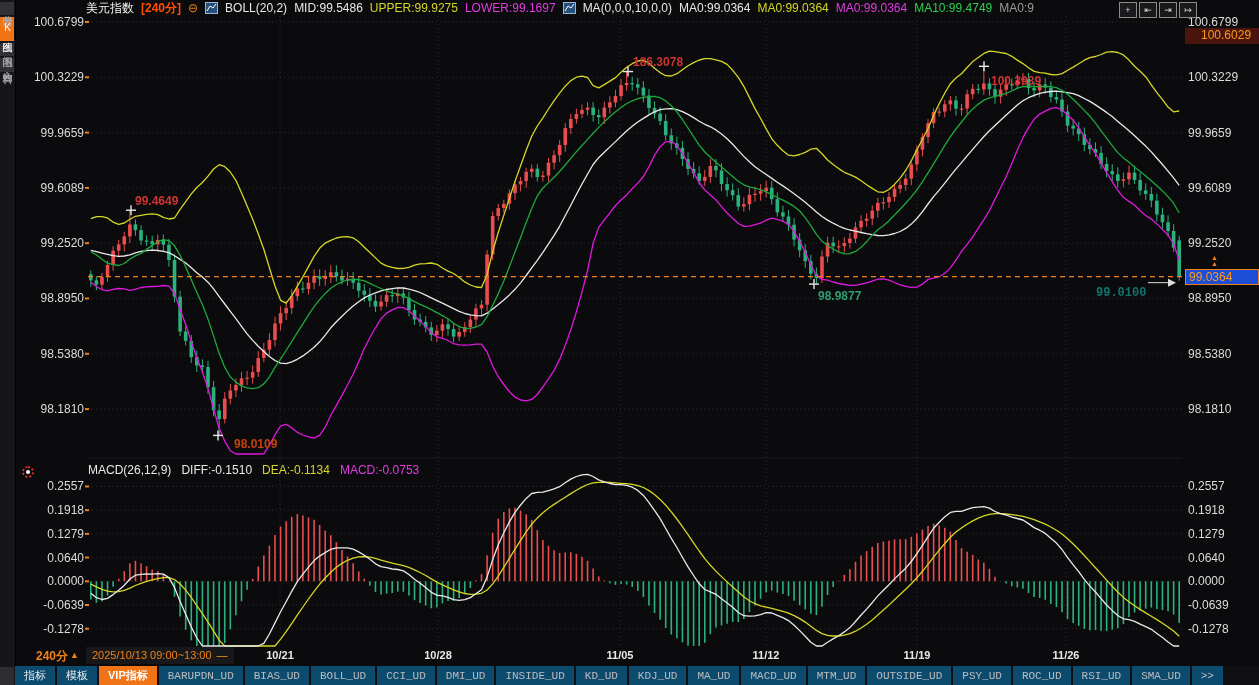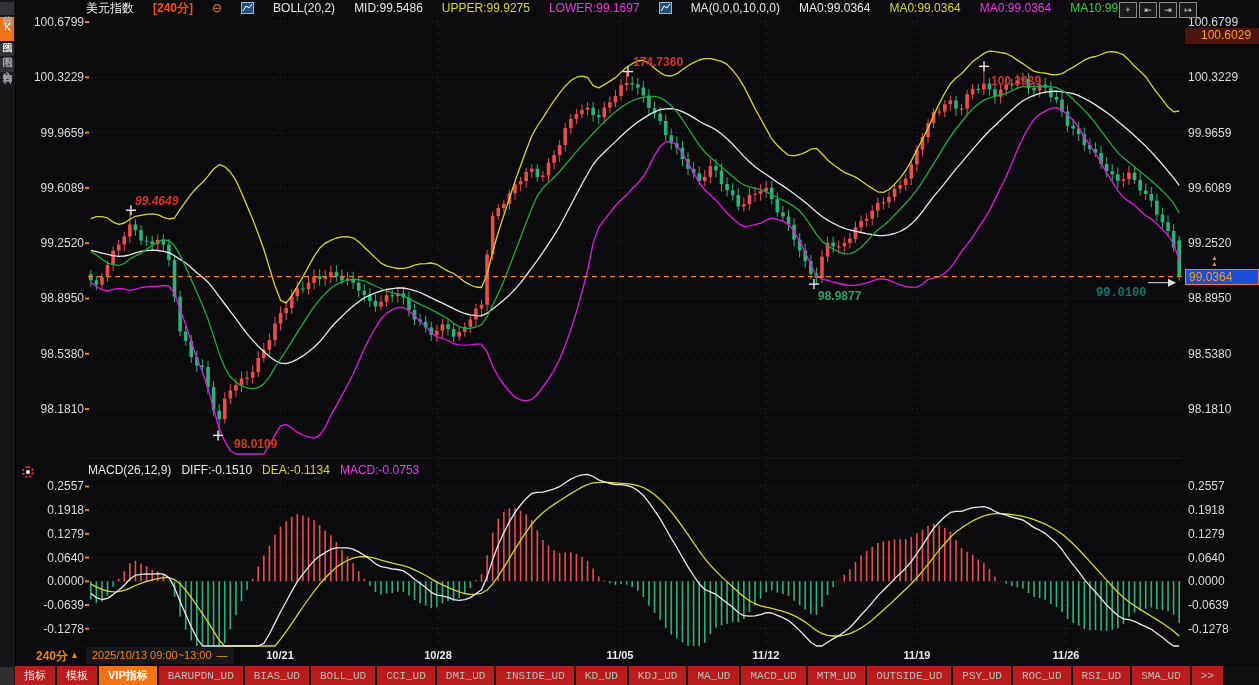--- a/index.html
+++ b/index.html
@@ -5,21 +5,21 @@
   html,body{margin:0;padding:0;background:#000;}
   .app{position:relative;width:1259px;height:685px;background:#0b0b0d;overflow:hidden;
        font-family:"Liberation Sans",sans-serif;-webkit-font-smoothing:antialiased;}
   
   .sidebar{position:absolute;left:0;top:0;width:15px;height:685px;background:#161618;border-right:1px solid #000;z-index:30;}
   .side-tab{writing-mode:vertical-lr;text-orientation:upright;width:14px;margin:2px 0 0 0;padding:5px 0;
             background:#323236;color:#a9a9b2;font-size:10px;letter-spacing:1px;text-align:center;cursor:pointer;}
   .side-tab.active{background:#f07316;color:#fff;}
   .side-corner{position:absolute;left:0;bottom:0;width:14px;height:18px;background:#2e2e31;}
   
-  .hdr{position:absolute;left:86px;top:0;width:1036px;height:16px;display:flex;align-items:center;gap:19px;
+  .hdr{position:absolute;left:86px;top:0;width:1036px;height:16px;display:flex;align-items:center;gap:7px;
        white-space:nowrap;overflow:hidden;font-size:12px;z-index:20;}
   .hdr span{display:inline-block;}
   .c-white{color:#e8e8e8;} .c-yellow{color:#d6d626;} .c-magenta{color:#e03ce0;}
   .c-green{color:#2fd04f;} .c-gray{color:#9a9a9a;} .c-orange{color:#ff4f00;font-weight:bold;}
   .sym{color:#f2f2f2;}
   .collapse{color:#f08018;font-size:12px;line-height:12px;}
   .mini-chart-icon{display:inline-block;width:13px;height:12px;}
   
   .tools{position:absolute;right:62px;top:2px;display:flex;gap:2px;z-index:20;}
   .tool-btn{width:16px;height:14px;border:1px solid #8a8a8a;background:#1a1a1d;color:#ddd;font-size:9px;
@@ -41,21 +41,21 @@
   .macd-icon{position:absolute;left:22px;top:466px;width:8px;height:8px;border:2px dotted #e03030;border-radius:50%;z-index:20;}
   .macd-icon::after{content:"";position:absolute;left:2px;top:2px;width:4px;height:4px;background:#fff;border-radius:50%;}
   
   .trow-period{position:absolute;left:36px;top:648px;color:#f08018;font-size:12px;font-weight:bold;z-index:10;}
   .trow-arrow{position:absolute;left:70px;top:650px;color:#f08018;font-size:9px;z-index:10;}
   .trow-range{position:absolute;left:86px;top:647px;height:17px;background:#18181b;color:#f08018;font-size:11px;
               line-height:17px;padding:0 6px;z-index:10;}
   .trow-range .dash{color:#f0a018;margin-left:5px;}
   
   .tabbar{position:absolute;left:15px;right:0;bottom:0;height:19px;background:#101013;display:flex;align-items:stretch;z-index:30;}
-  .tabbar .tab{font-family:"Liberation Mono",monospace;font-size:11px;color:#bcbcbc;background:#b91c1c;
+  .tabbar .tab{font-family:"Liberation Mono",monospace;font-size:11px;color:#bcbcbc;background:#0c4a6e;
                padding:0 9px;margin-right:2px;display:flex;align-items:center;cursor:pointer;}
   .tabbar .tab.bright{color:#ececec;font-family:"Liberation Sans",sans-serif;}
   .tabbar .tab.active{background:#f07316;color:#ffffff;font-family:"Liberation Sans",sans-serif;font-weight:bold;}
   .watermark{position:absolute;right:8px;bottom:16px;font-size:37px;color:#cccccc;letter-spacing:1px;z-index:25;
              font-family:"Liberation Sans",sans-serif;}
   svg.chart{position:absolute;left:0;top:0;z-index:5;}
 </style>
 </head>
 <body>
 
@@ -787,22 +787,22 @@
       <div class="tab">OUTSIDE_UD</div>
       <div class="tab">PSY_UD</div>
       <div class="tab">ROC_UD</div>
       <div class="tab">RSI_UD</div>
       <div class="tab">SMA_UD</div>
       <div class="tab">&gt;&gt;</div>
     </div>
 
 
   <div id="overlay">
-      <div class="anno" style="left: 135px; top: 194.203px; color: rgb(207, 52, 52); font-style: italic;">99.4649</div>
-      <div class="anno" style="left: 633px; top: 54.568px; color: rgb(207, 52, 52);">174.7360</div>
+      <div class="anno" style="left: 135px; top: 194.203px; color: rgb(207, 52, 52);">99.4649</div>
+      <div class="anno" style="left: 633px; top: 54.568px; color: rgb(207, 52, 52);">186.3078</div>
       <div class="anno" style="left: 991px; top: 74.3014px; color: rgb(207, 52, 52);">100.3939</div>
       <div class="anno" style="left: 234px; top: 437.428px; color: #c2410c;">98.0109</div>
       <div class="anno" style="left: 818px; top: 289.122px; color: rgb(47, 158, 112);">98.9877</div>
       <div class="anno" style="left: 1096px; top: 285.668px; color: #0f766e; font-family: Liberation Mono, monospace;">99.0100</div>
       <div class="axlab left" style="top: 15px;">100.6799</div>
       <div class="axlab right" style="top: 15px;">100.6799</div>
       <div class="axlab left" style="top: 70.2993px;">100.3229</div>
       <div class="axlab right" style="top: 70.2993px;">100.3229</div>
       <div class="axlab left" style="top: 125.599px;">99.9659</div>
       <div class="axlab right" style="top: 125.599px;">99.9659</div>

